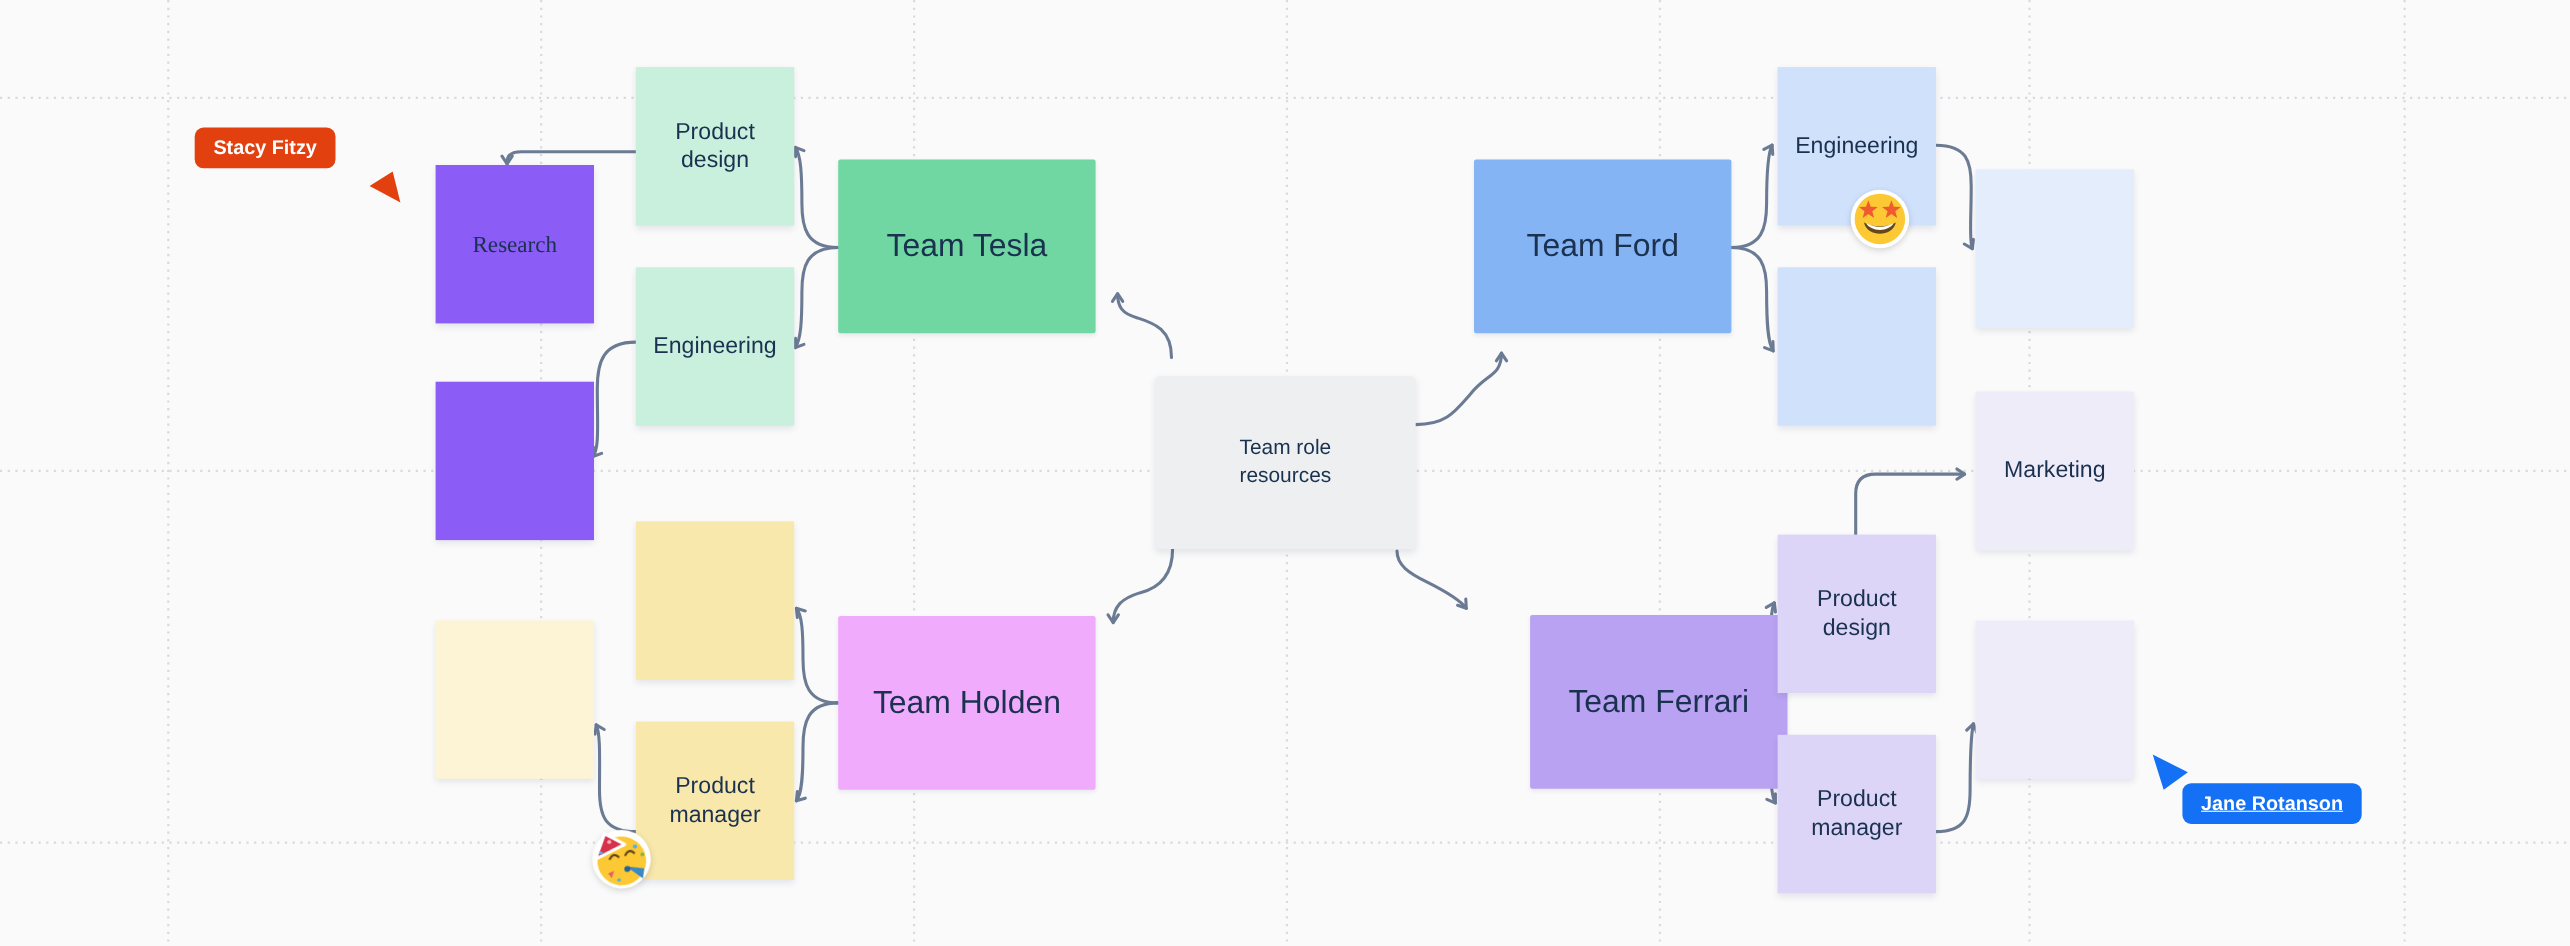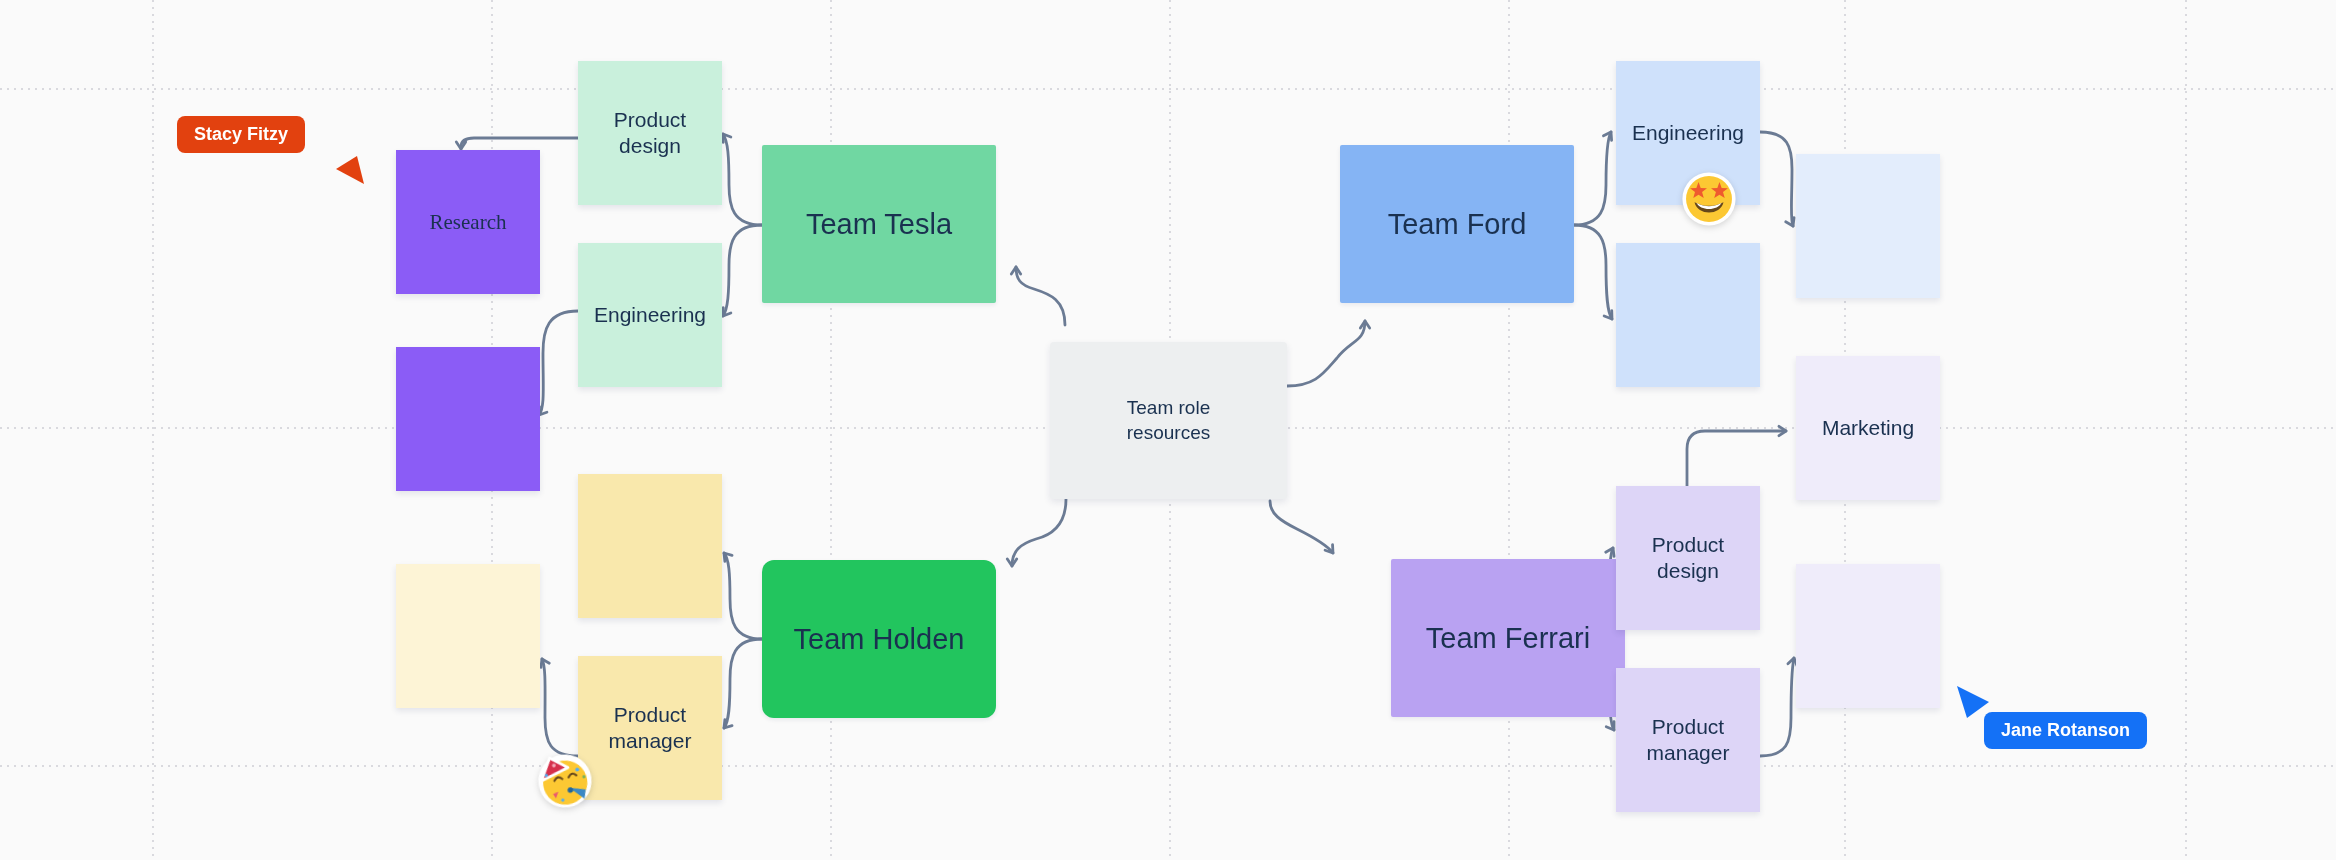--- a/index.html
+++ b/index.html
@@ -21,29 +21,29 @@
   .team{width:234px;height:158px;font-size:29px;font-weight:500;border-radius:2px;
         box-shadow:0 2px 4px rgba(27,42,84,0.08);}
   .center-card{width:237px;height:157px;font-size:19px;font-weight:500;line-height:1.3;
         background:#edeff0;border-radius:4px;box-shadow:0 3px 7px rgba(27,42,84,0.10);}
 
   .c-mint-l{background:#8b5cf6;font-family:Liberation Serif, serif;}   .c-mint{background:#c9f0dc;}
   .c-blue{background:#cfe1fb;}     .c-blue-l{background:#e3edfc;}
   .c-purple{background:#ddd5f7;}   .c-lav{background:#efecfa;}
   .c-yellow{background:#f9e8ac;}   .c-yellow-l{background:#fdf4d6;}
   .t-tesla{background:#70d7a2;justify-content:center;}    .t-ford{background:#85b4f4;}
-  .t-holden{background:#22c55e;border-radius:12px;}   .t-ferrari{background:#b9a2f2;}
+  .t-holden{background:#f0abfc;}   .t-ferrari{background:#b9a2f2;}
 
   .sticker{position:absolute;z-index:3;filter:drop-shadow(0 2px 3px rgba(0,0,0,0.15));}
 
   .cursor{position:absolute;z-index:4;}
   .cursor-label{position:absolute;white-space:nowrap;color:#fff;font-size:18px;font-weight:700;
       padding:8px 17px;border-radius:8px;line-height:1.15;}
   .cursor-label.stacy{background:#e2410f;left:0;top:0;}
-  .cursor-label.jane{background:#1471f6;left:28px;top:27px;}
+  .cursor-label.jane{background:#1471f6;left:28px;top:27px;text-decoration:underline;}
   .cursor-arrow{position:absolute;}
 </style>
 </head>
 <body>
 
 <div id="board">
 
   <svg id="wires" width="2336" height="860" viewBox="0 0 2336 860">
     <defs>
       <marker id="arrow" viewBox="0 0 12 12" refX="9" refY="6" markerWidth="14" markerHeight="14" markerUnits="userSpaceOnUse" orient="auto-start-reverse">

